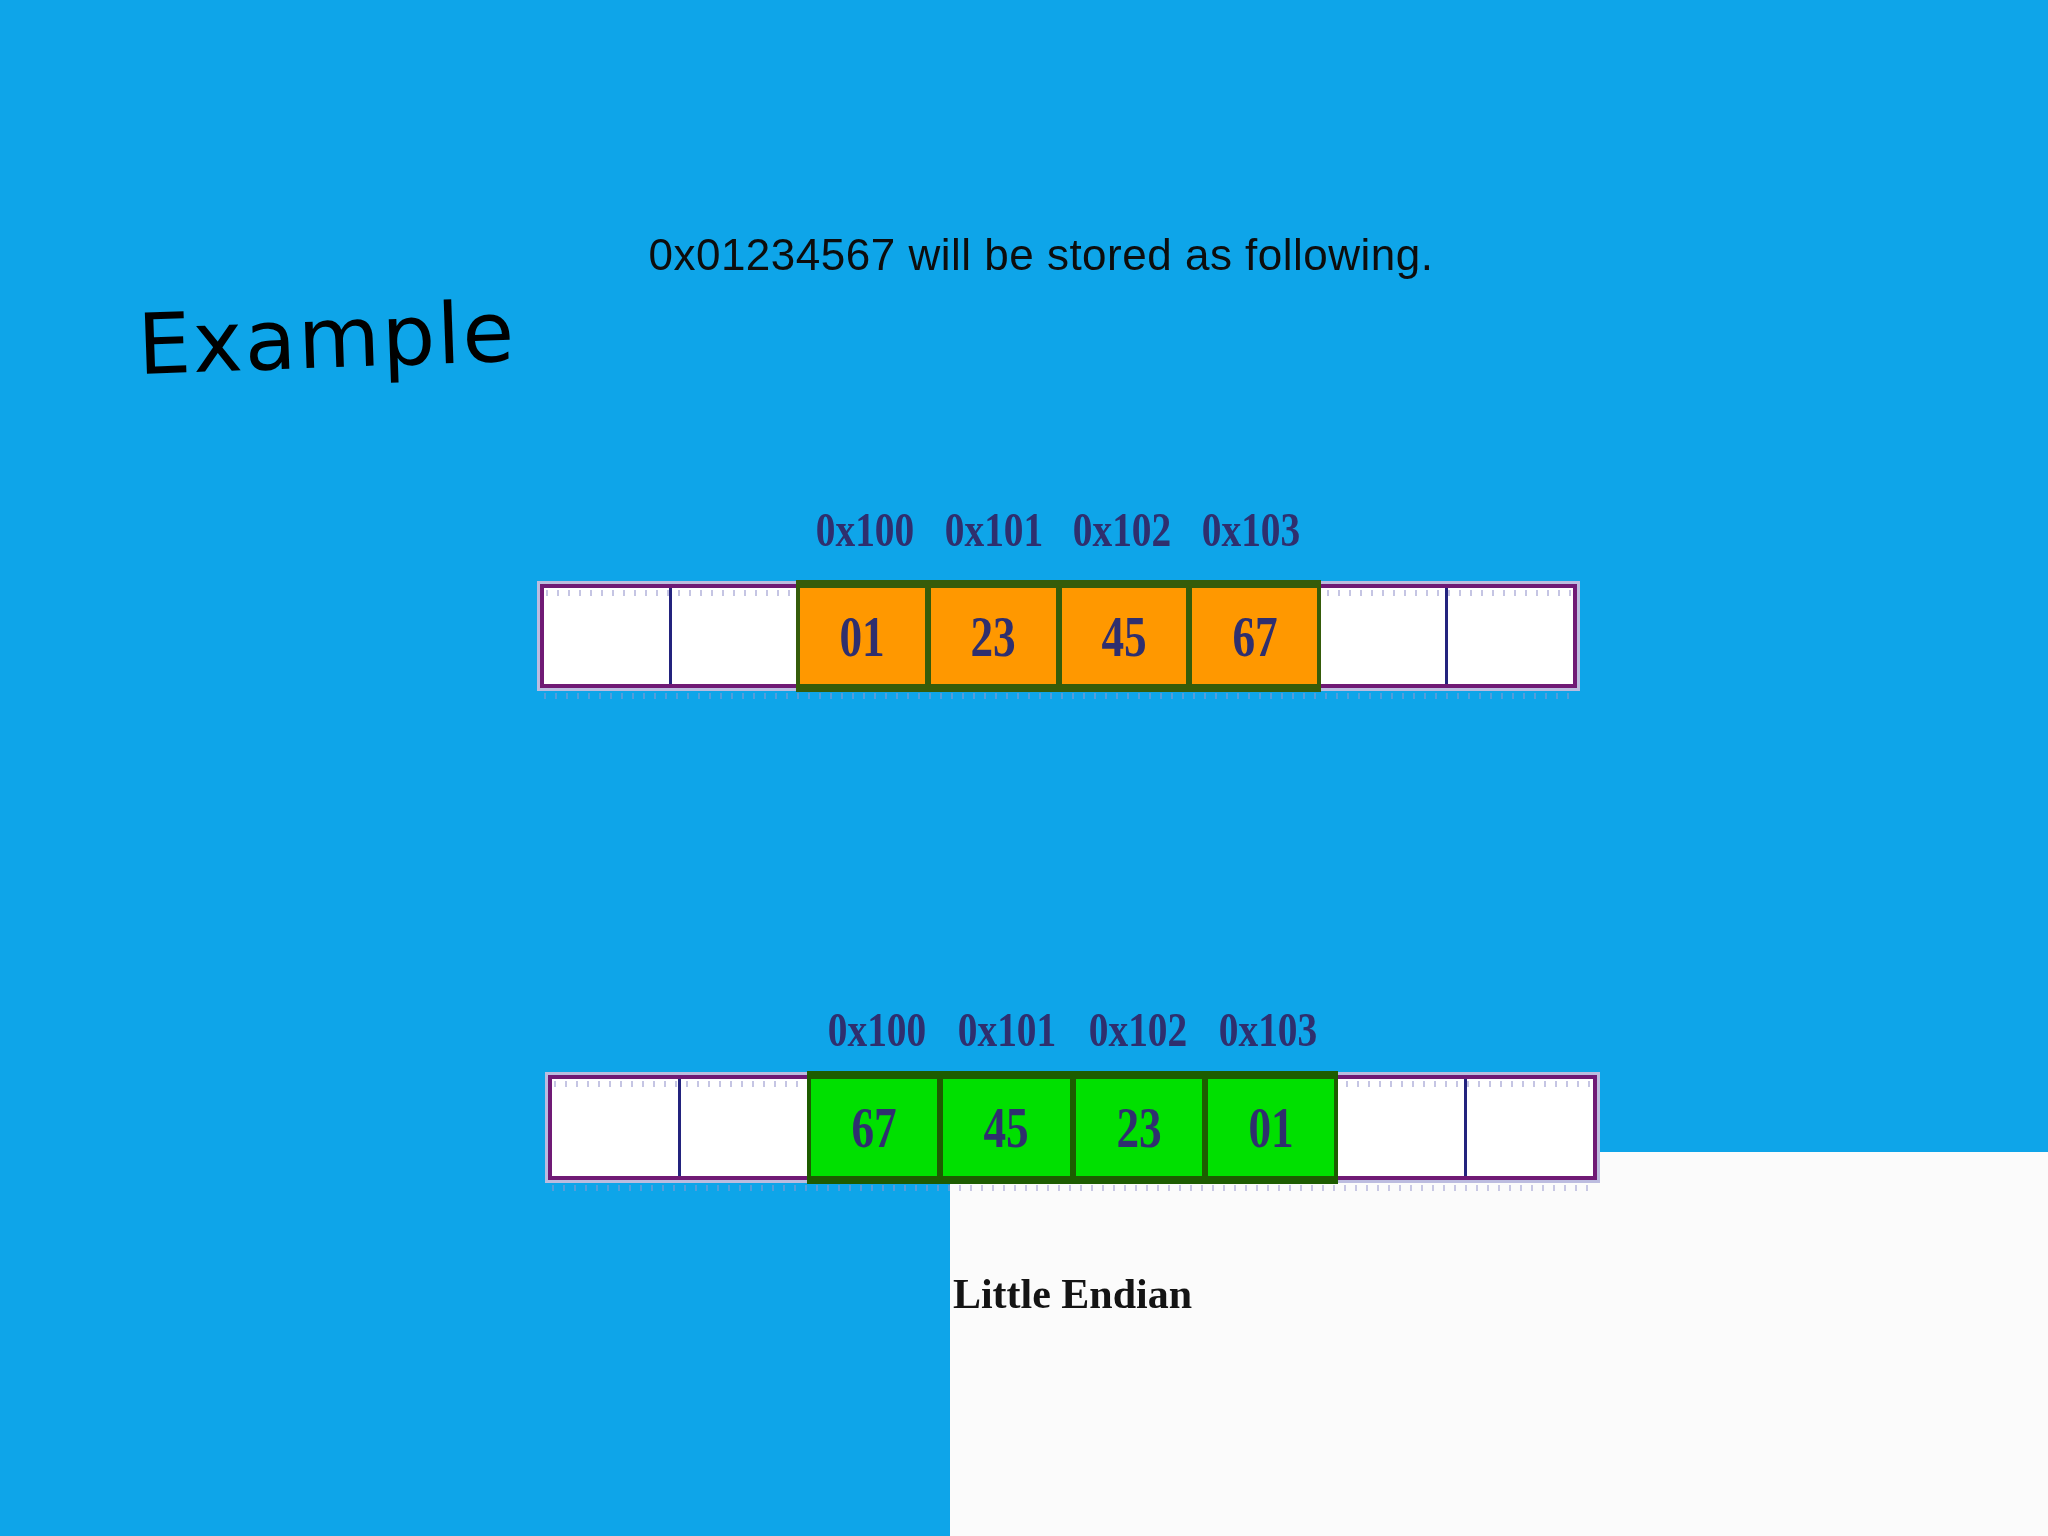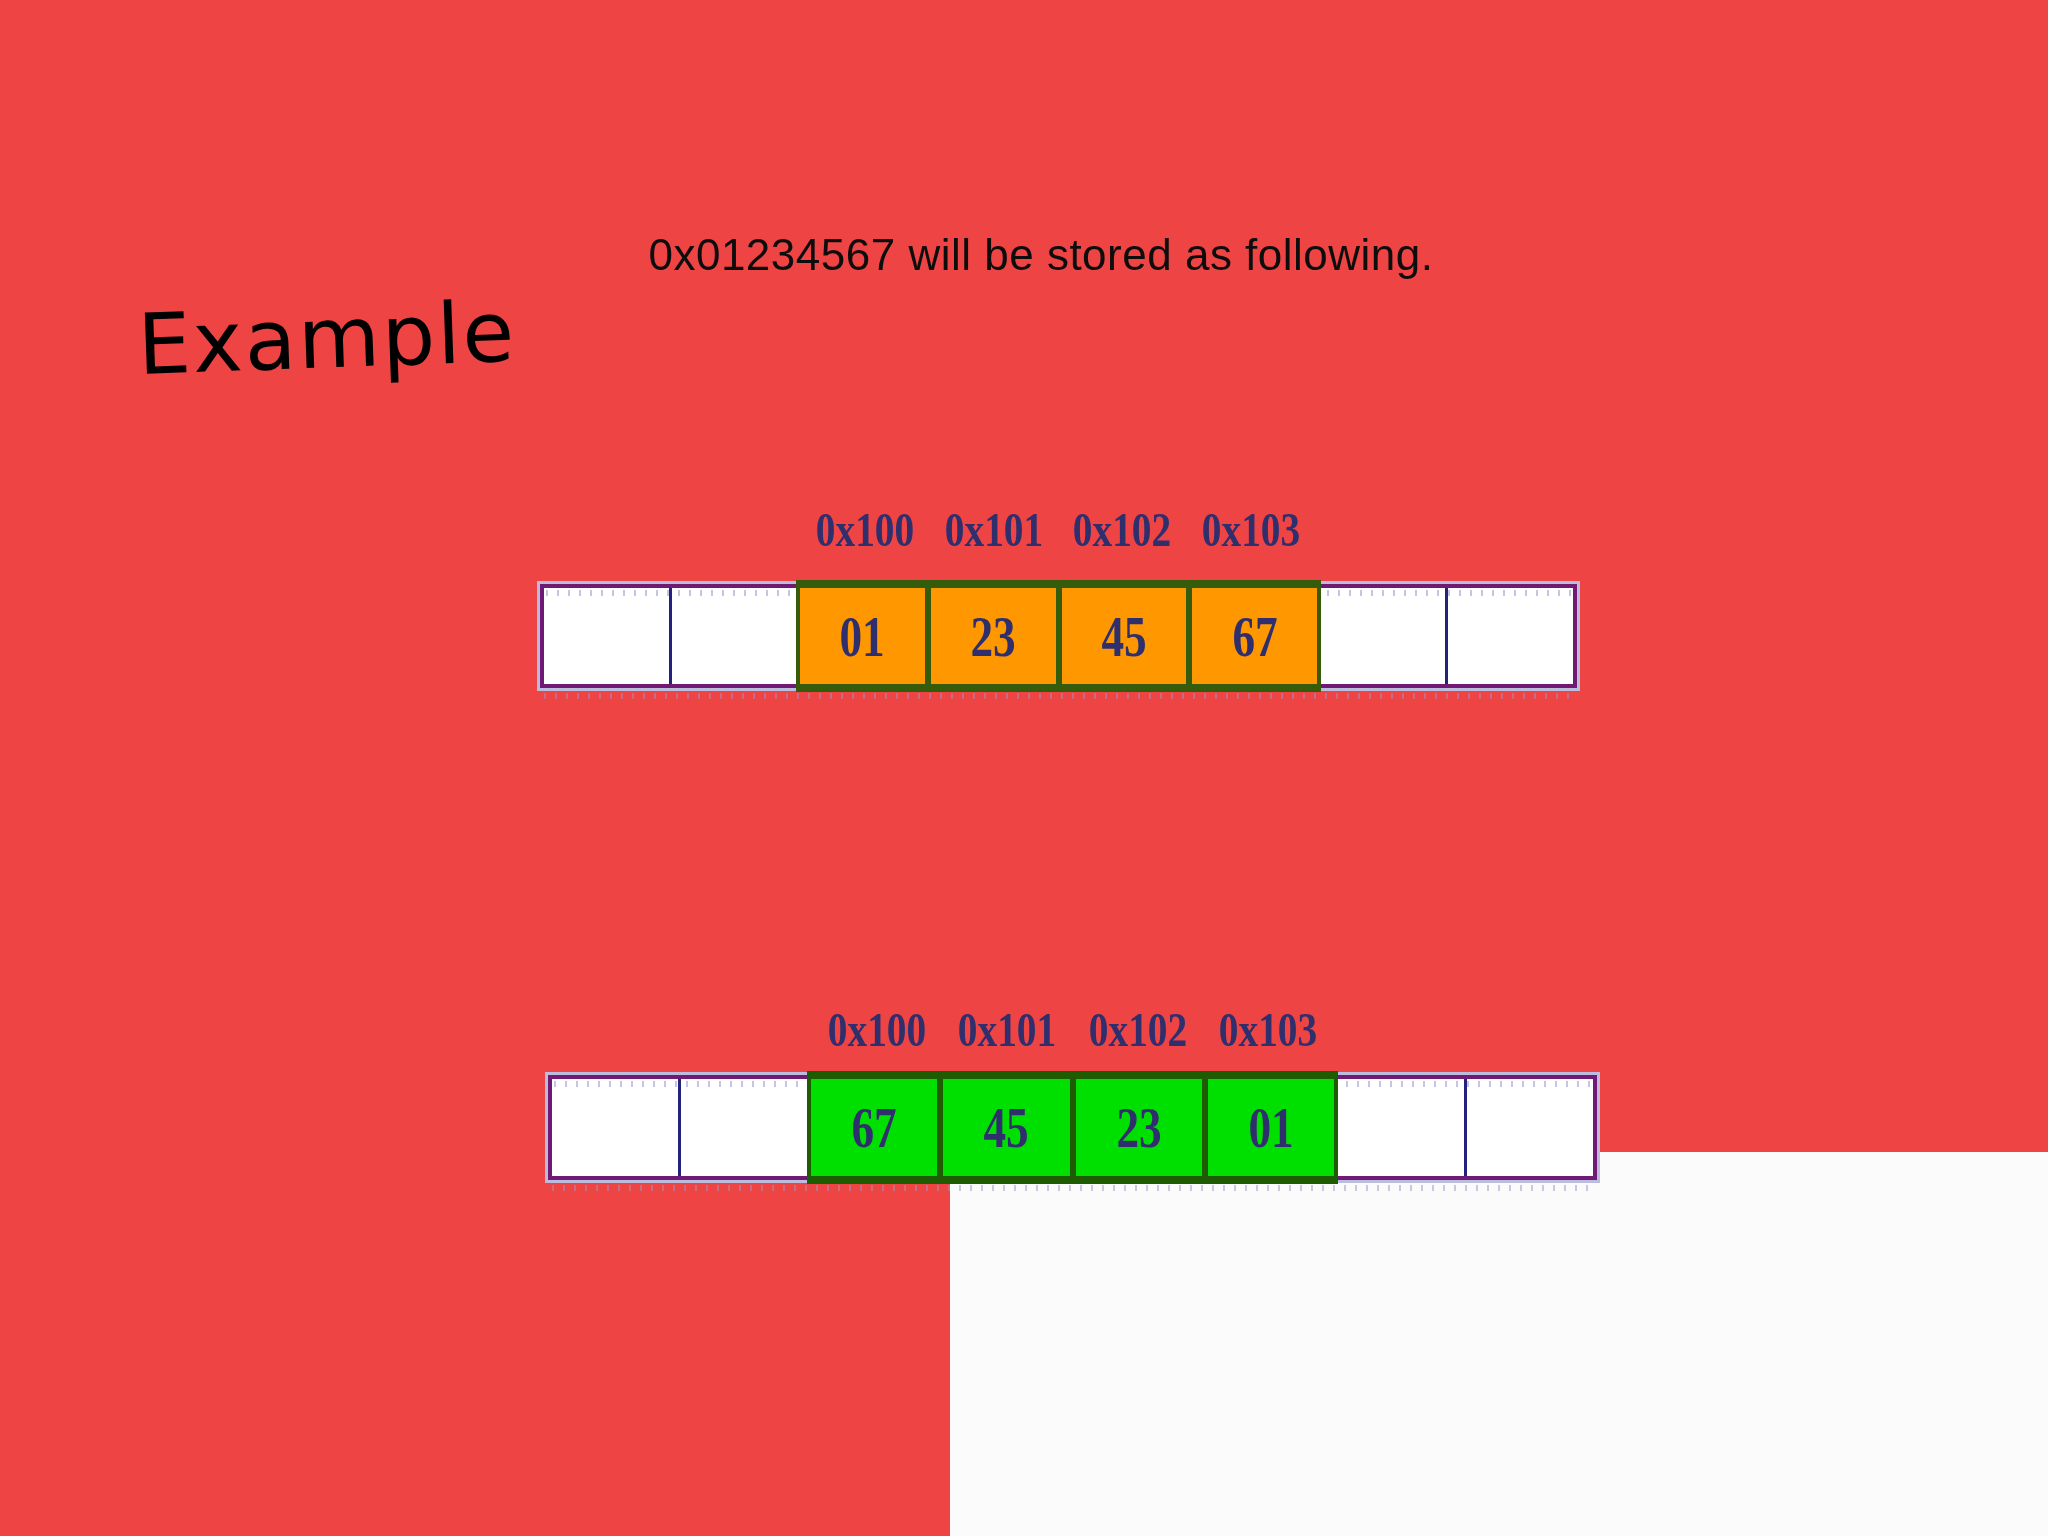--- a/index.html
+++ b/index.html
@@ -1,20 +1,20 @@
 <!DOCTYPE html>
 <html><head>
 <meta charset="utf-8">
 <style>
   html,body { margin:0; padding:0; }
   body {
     width:2048px; height:1536px; position:relative; background:#ffffff;
     font-family:"Liberation Sans", sans-serif; overflow:hidden;
   }
-  .slide { position:absolute; inset:0; width:2048px; height:1536px; background:#ef4444; }
+  .slide { position:absolute; inset:0; width:2048px; height:1536px; background:#0ea5e9; }
 
   
   .shade { position:absolute; left:950px; top:1152px; width:1098px; height:384px; background:#fbfbfb; }
 
   .slide-title {
     position:absolute; top:230px; left:0; width:2048px; box-sizing:border-box;
     text-align:center; padding-left:34px;
     font-size:44px; color:#0d0d0d; letter-spacing:0.5px;
   }
 
@@ -133,14 +133,15 @@
         <span>23</span>
       </div>
     <div class="byte">
         <span>01</span>
       </div>
     <div class="cell divider"></div>
     <div class="cell"></div>
     <div class="ticks-below"></div>
   </div>
 
+  <div class="endian-label le-label">Little Endian</div>
 
 </div>
 
 </body></html>

